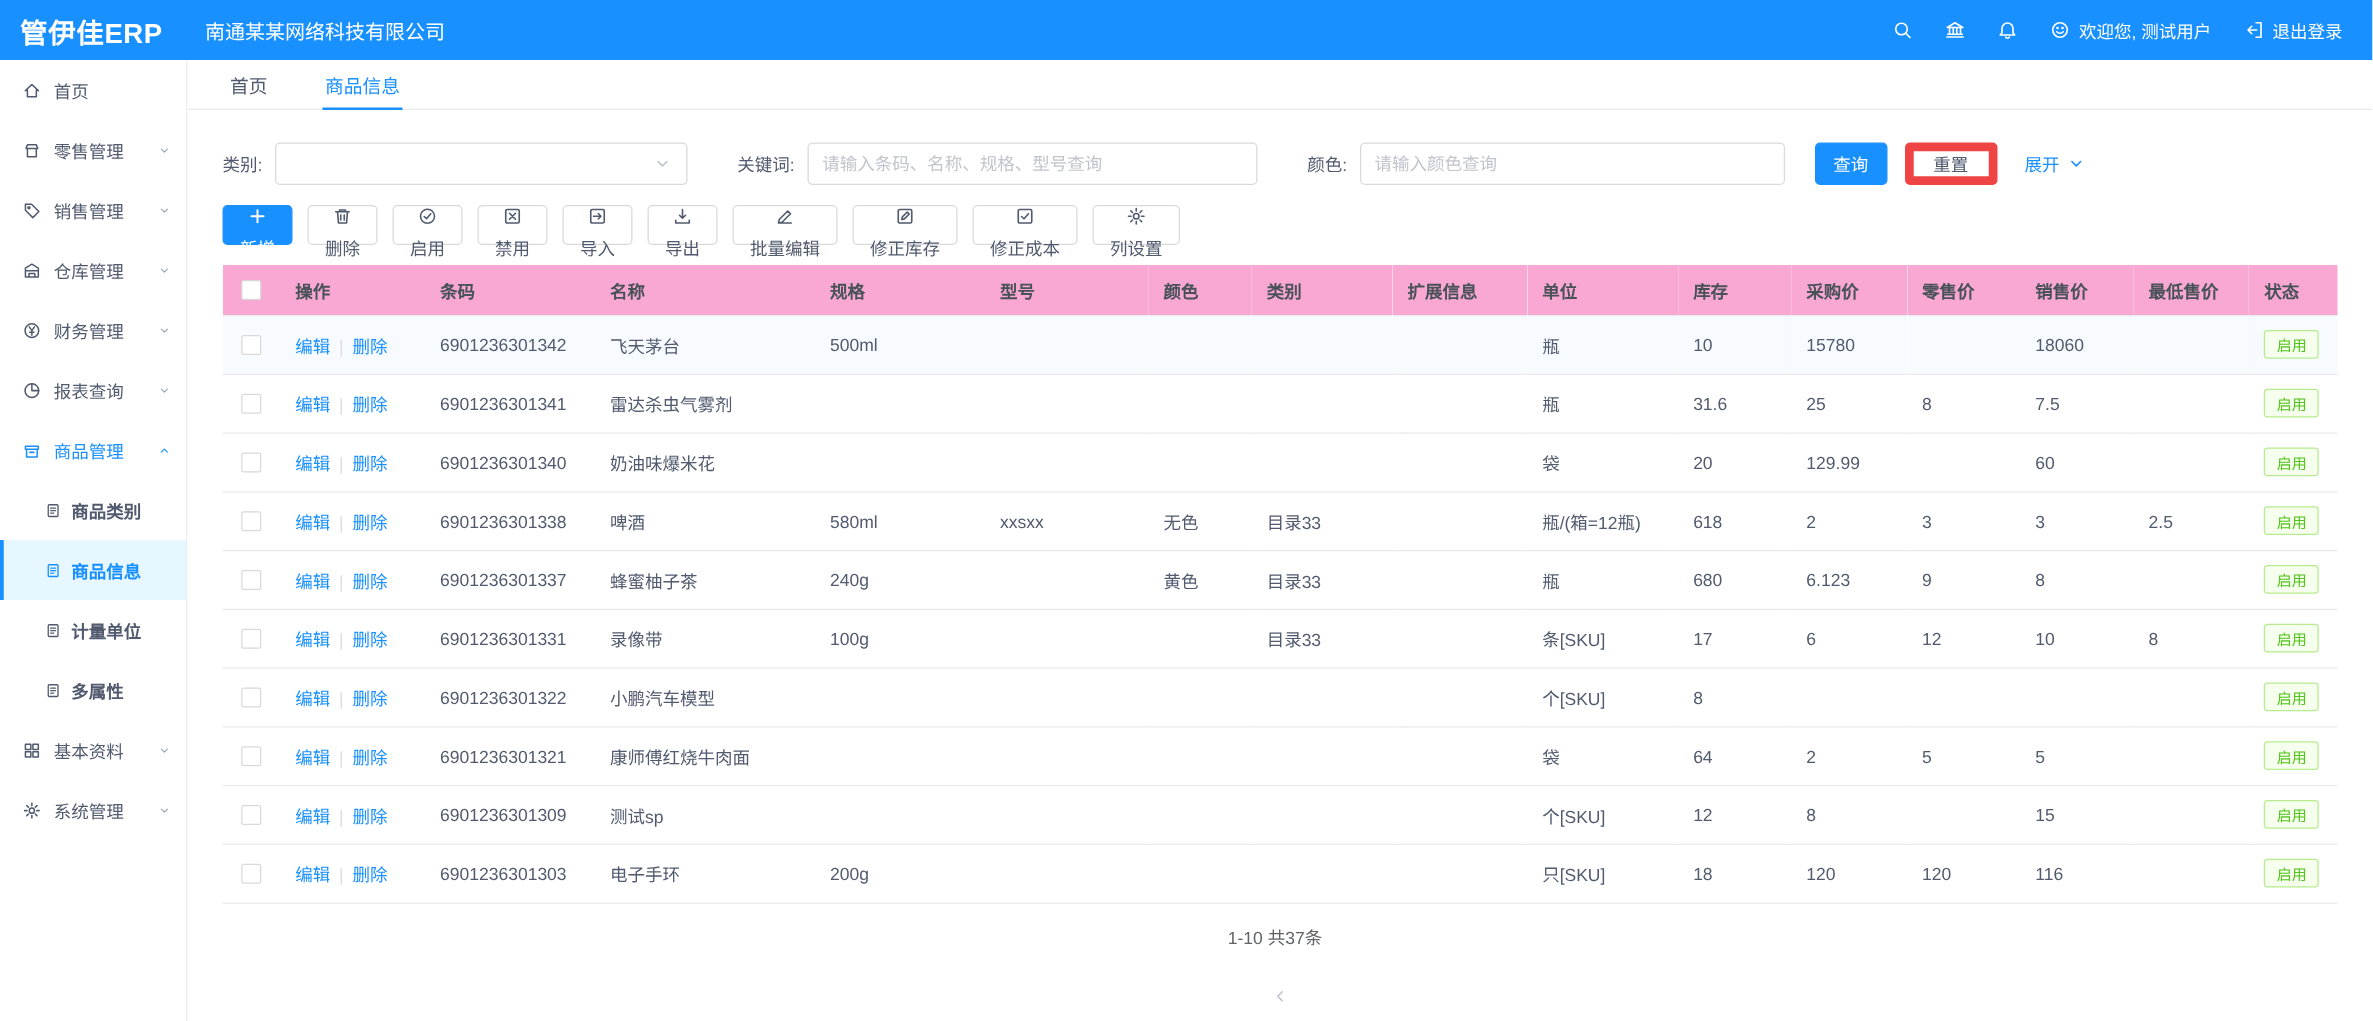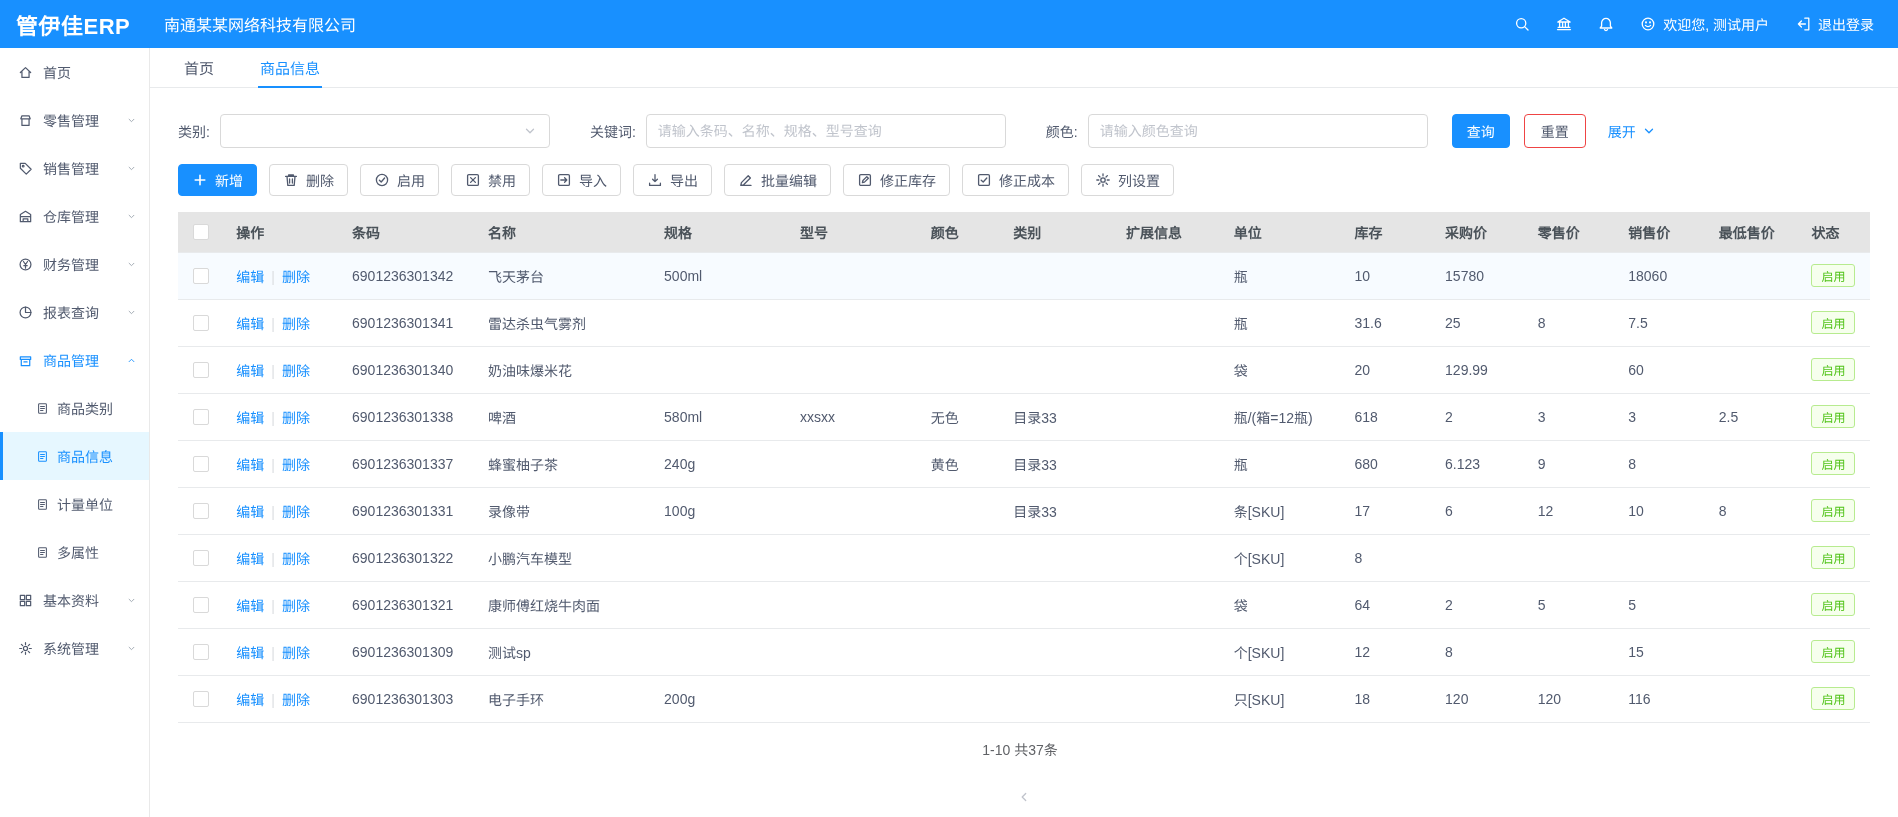--- a/index.html
+++ b/index.html
@@ -30,21 +30,21 @@
     height:48px; display:flex; align-items:center; cursor:pointer;
     font-size:14px; color:#515a6e; white-space:nowrap;
   }
   .menu-item { padding:0 12px 0 18px; }
   .menu-item .mi-label { margin-left:10px; flex:1; }
   .menu-item .icon svg { width:15px; height:15px; }
   .menu-item .mi-arrow svg { width:11px; height:11px; color:#9aa3ad; }
   .menu-item.open { color:var(--primary,#1890ff); }
   .menu-item.open .mi-arrow svg { color:var(--primary,#1890ff); }
   .submenu-item { padding-left:36px; }
-  .submenu-item .mi-label { margin-left:8px; }
+  .submenu-item .mi-label { margin-left:8px;font-weight:bold; }
   .submenu-item .icon svg { width:13px; height:13px; }
   .submenu-item.active {
     background:#e6f7ff; color:var(--primary,#1890ff);
     border-left:3px solid var(--primary,#1890ff); padding-left:33px;
   }
 
   .main { flex:1; min-width:0; display:flex; flex-direction:column; background:#fff; }
 
   
   .tabbar { height:40px; flex-shrink:0; display:flex; align-items:stretch; gap:42px; padding-left:32px; border-bottom:1px solid #e8eaec; }
@@ -64,39 +64,39 @@
   .category-select svg { width:13px; height:13px; }
   .f-input { width:360px; padding:0 11px; color:#515a6e; font-family:inherit; }
   .f-input::placeholder { color:#c0c4cc; }
   .color-input { width:340px; }
   .btn-primary {
     height:34px; padding:0 14px; margin-left:24px; background:var(--primary,#1890ff);
     border:1px solid var(--primary,#1890ff); color:#fff; border-radius:4px; font-size:14px; cursor:pointer; font-family:inherit;
   }
   .btn-default {
     height:34px; padding:0 16px; margin-left:14px; background:#fff;
-    border:1px solid #ef4444; color:#515a6e; border-radius:4px; font-size:14px; cursor:pointer; font-family:inherit;
+    border:7px solid #ef4444; color:#515a6e; border-radius:4px; font-size:14px; cursor:pointer; font-family:inherit;
   }
   .expand-link { margin-left:22px; color:var(--primary,#1890ff); display:flex; align-items:center; gap:5px; cursor:pointer; white-space:nowrap; }
   .expand-link svg { width:12px; height:12px; }
 
   
   .toolbar { display:flex; gap:12px; margin-top:16px; }
   .tool-btn {
     height:32px; display:inline-flex; align-items:center; gap:7px; padding:0 13px;
     background:#fff; border:1px solid #d9d9d9; border-radius:4px;
-    font-size:14px; color:#515a6e; cursor:pointer; white-space:nowrap; font-family:inherit;
+    font-size:14px; color:#515a6e; cursor:pointer; white-space:nowrap; font-family:inherit;flex-direction:column;
   }
   .tool-btn svg { width:14px; height:14px; }
   .tool-btn.primary { background:var(--primary,#1890ff); border-color:var(--primary,#1890ff); color:#fff; }
 
   
   .data-table { width:100%; border-collapse:collapse; table-layout:fixed; margin-top:16px; font-size:14px; }
   .data-table th {
-    background:#e5e5e5; color:#4a5259; font-weight:bold; text-align:left;
+    background:#f9a8d4; color:#4a5259; font-weight:bold; text-align:left;
     height:40px; padding:0 12px; border-bottom:1px solid #e8eaec; white-space:nowrap; overflow:hidden;
   }
   .data-table td {
     height:47px; padding:0 12px; border-bottom:1px solid #e8eaec;
     color:#515a6e; white-space:nowrap; overflow:hidden;
   }
   .cb-cell { text-align:center !important; padding:0 !important; }
   .row-highlight { background:#f7fbff; }
   .checkbox {
     display:inline-block; width:16px; height:16px; border:1px solid #d9d9d9;

